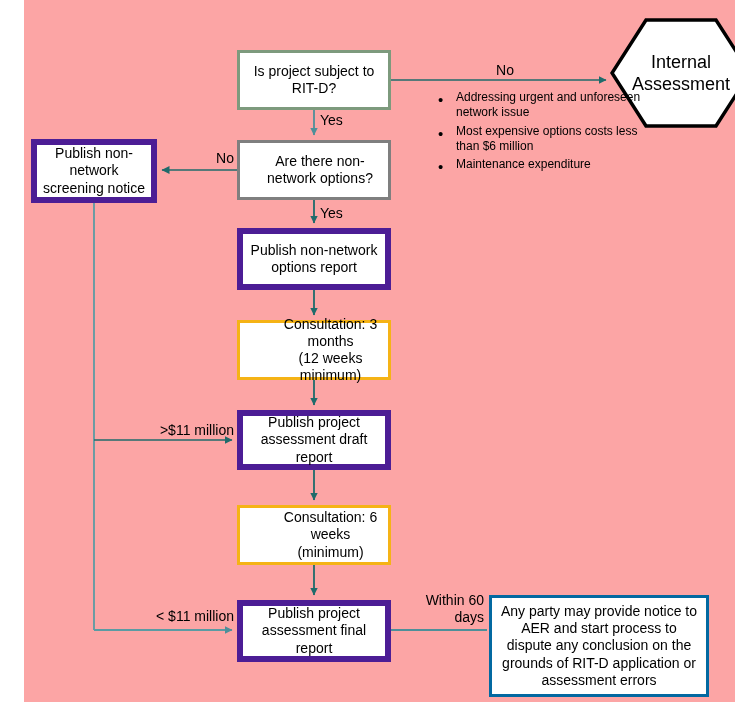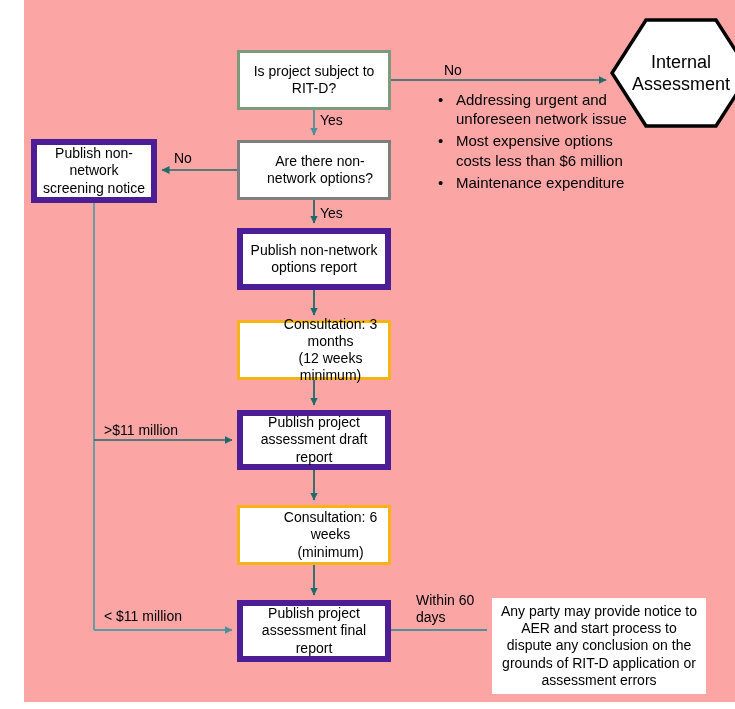--- a/index.html
+++ b/index.html
@@ -30,21 +30,21 @@
     line-height: 1.22;
     font-size: 14px;
     color: #000000;
     white-space: pre-line;
     padding: 2px 4px;
   }
   .node.green  { border: 3px solid #7d9a7d; }
   .node.gray   { border: 3px solid #7f7f7f; padding-left: 16px; }
   .node.blue   { border: 6px solid #4c1d95; }
   .node.orange { border: 3px solid #f5b316; padding-left: 37px; }
-  .node.teal   { border: 3px solid #fca5a5; }
+  .node.teal   { border: 3px solid #0369a1; }
 
   .hex-wrap {
     position: absolute;
   }
   .hex-wrap svg { display: block; }
   .hex-label {
     position: absolute;
     left: 0; top: 0;
     width: 100%; height: 100%;
     display: flex;
@@ -63,27 +63,27 @@
     width: 735px;
     height: 709px;
     pointer-events: none;
   }
 
   .edge-label {
     position: absolute;
     font-size: 14px;
     color: #000000;
     line-height: 1.2;
-    text-align: left;
+    text-align: right;
     white-space: pre-line;
   }
 
   .bullets {
     position: absolute;
-    font-size: 15px;
+    font-size: 12px;
     line-height: 1.28;
     color: #000000;
     margin: 0;
     padding: 0 0 0 24px;
     list-style: none;
   }
   .bullets li {
     position: relative;
     margin: 0 0 3px 0;
   }

